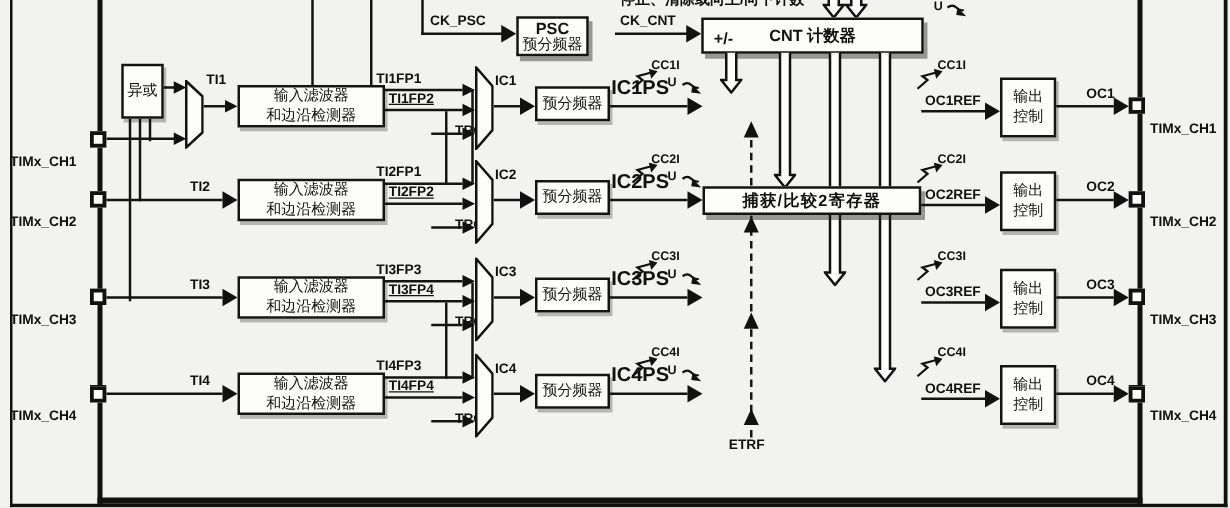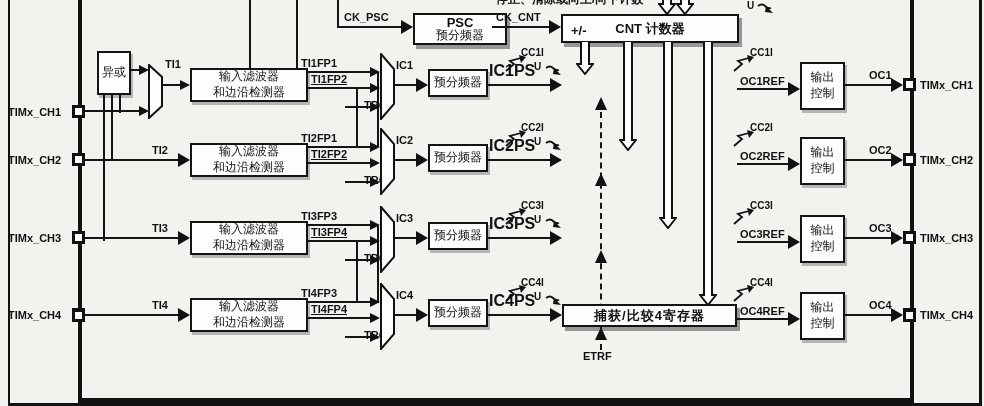--- a/index.html
+++ b/index.html
@@ -17,21 +17,21 @@
   .ar-big{position:absolute;width:0;height:0;border-top:7px solid transparent;border-bottom:7px solid transparent;border-left:12px solid #111;}
   .ar-up{position:absolute;width:0;height:0;border-left:6px solid transparent;border-right:6px solid transparent;border-bottom:13px solid #111;}
   .box{position:absolute;background:#fdfdfb;border:2px solid #141414;box-sizing:border-box;
        display:flex;flex-direction:column;align-items:center;justify-content:center;
        text-align:center;box-shadow:3px 4px 0 rgba(40,40,40,.45);}
   .box.light{box-shadow:2px 3px 0 rgba(40,40,40,.3);}
   .lbl{position:absolute;font-weight:bold;font-size:11px;white-space:nowrap;}
   .lbl.sm{font-size:10px;}
   .cjk{font-size:12px;line-height:1.3;font-weight:normal;}
   .pad{position:absolute;width:13px;height:13px;background:#fff;border:3px solid #111;box-sizing:border-box;}
-  .pin-label{position:absolute;font-weight:bold;font-size:11px;white-space:nowrap;}
+  .pin-label{position:absolute;font-weight:bold;font-size:11px;white-space:nowrap;margin-top:18px;}
   .row{position:absolute;left:0;width:984px;height:100px;}
   .row--ch1 .pad-left{top:64px;}
   .row--ch1 .pin-left{top:65px;}
   
   .pin-left{left:8px;top:38px;}
   .pad-left{left:72px;top:37px;}
   .input-line{left:85px;top:43px;width:93px;}
   .input-arrow{left:178px;top:37px;}
   .ti-label{left:152px;top:28px;}
   .filter-box{left:190px;top:27px;width:118px;height:34px;}
@@ -77,21 +77,21 @@
   <div class="lbl" style="left:496px;top:-9px;font-size:12px;">停止、清除或向上/向下计数</div>
 
   <div class="vl" style="left:249px;top:0;height:69px;"></div>
   <div class="vl" style="left:296px;top:0;height:69px;"></div>
 
   <div class="vl" style="left:337px;top:0;height:28px;"></div>
   <div class="hl" style="left:337px;top:26px;width:66px;"></div>
   <div class="ar-big" style="left:401px;top:20px;"></div>
   <div class="lbl" style="left:344px;top:11px;">CK_PSC</div>
 
-  <div class="box" style="left:413px;top:13px;width:94px;height:32px;">
+  <div class="box" style="left:413px;top:13px;width:58px;height:32px;">
     <div style="font-weight:bold;font-size:13px;line-height:1;">PSC</div>
     <div class="cjk" style="line-height:1.1;">预分频器</div>
   </div>
 
   <div class="hl" style="left:492px;top:26px;width:59px;"></div>
   <div class="ar-big" style="left:549px;top:20px;"></div>
   <div class="lbl" style="left:496px;top:11px;">CK_CNT</div>
 
   <svg class="abs" style="left:658px;top:0;" width="18" height="15">
     <path d="M5 0 V4 H1 L9 14 L17 4 H13 V0" fill="#fff" stroke="#111" stroke-width="2"></path>
@@ -245,20 +245,23 @@
     <div class="lbl sm cc-left">CC2I</div>
     <svg class="abs zig-left" width="22" height="17">
         <path d="M1 16 L9 9 L5 6 L16 3" fill="none" stroke="#111" stroke-width="1.8"></path>
         <polygon points="14,0 21,2 16,8" fill="#111"></polygon>
       </svg>
     <div class="lbl sm u-lbl">U</div>
     <svg class="abs usq" width="17" height="12">
         <path d="M1 3 Q5 0 8 3 T14 5" fill="none" stroke="#111" stroke-width="1.8"></path>
         <polygon points="9,3 16,10 8,9" fill="#111"></polygon>
       </svg>
+    <div class="box reg-box">
+        <span>捕获/比较2寄存器</span>
+      </div>
     <div class="lbl ocref-label">OC2REF</div>
     <div class="hl ocref-line"></div>
       <div class="ar-big ocref-ar"></div>
     <div class="lbl sm cc-right">CC2I</div>
     <svg class="abs zig-right" width="22" height="17">
         <path d="M1 16 L9 9 L5 6 L16 3" fill="none" stroke="#111" stroke-width="1.8"></path>
         <polygon points="14,0 21,2 16,8" fill="#111"></polygon>
       </svg>
     <div class="box light outctrl-box">
       <div class="cjk">输出</div>
@@ -365,23 +368,20 @@
     <div class="lbl sm cc-left">CC4I</div>
     <svg class="abs zig-left" width="22" height="17">
         <path d="M1 16 L9 9 L5 6 L16 3" fill="none" stroke="#111" stroke-width="1.8"></path>
         <polygon points="14,0 21,2 16,8" fill="#111"></polygon>
       </svg>
     <div class="lbl sm u-lbl">U</div>
     <svg class="abs usq" width="17" height="12">
         <path d="M1 3 Q5 0 8 3 T14 5" fill="none" stroke="#111" stroke-width="1.8"></path>
         <polygon points="9,3 16,10 8,9" fill="#111"></polygon>
       </svg>
-    <div class="box reg-box">
-        <span>捕获/比较4寄存器</span>
-      </div>
     <div class="lbl ocref-label">OC4REF</div>
     <div class="hl ocref-line"></div>
       <div class="ar-big ocref-ar"></div>
     <div class="lbl sm cc-right">CC4I</div>
     <svg class="abs zig-right" width="22" height="17">
         <path d="M1 16 L9 9 L5 6 L16 3" fill="none" stroke="#111" stroke-width="1.8"></path>
         <polygon points="14,0 21,2 16,8" fill="#111"></polygon>
       </svg>
     <div class="box light outctrl-box">
       <div class="cjk">输出</div>

